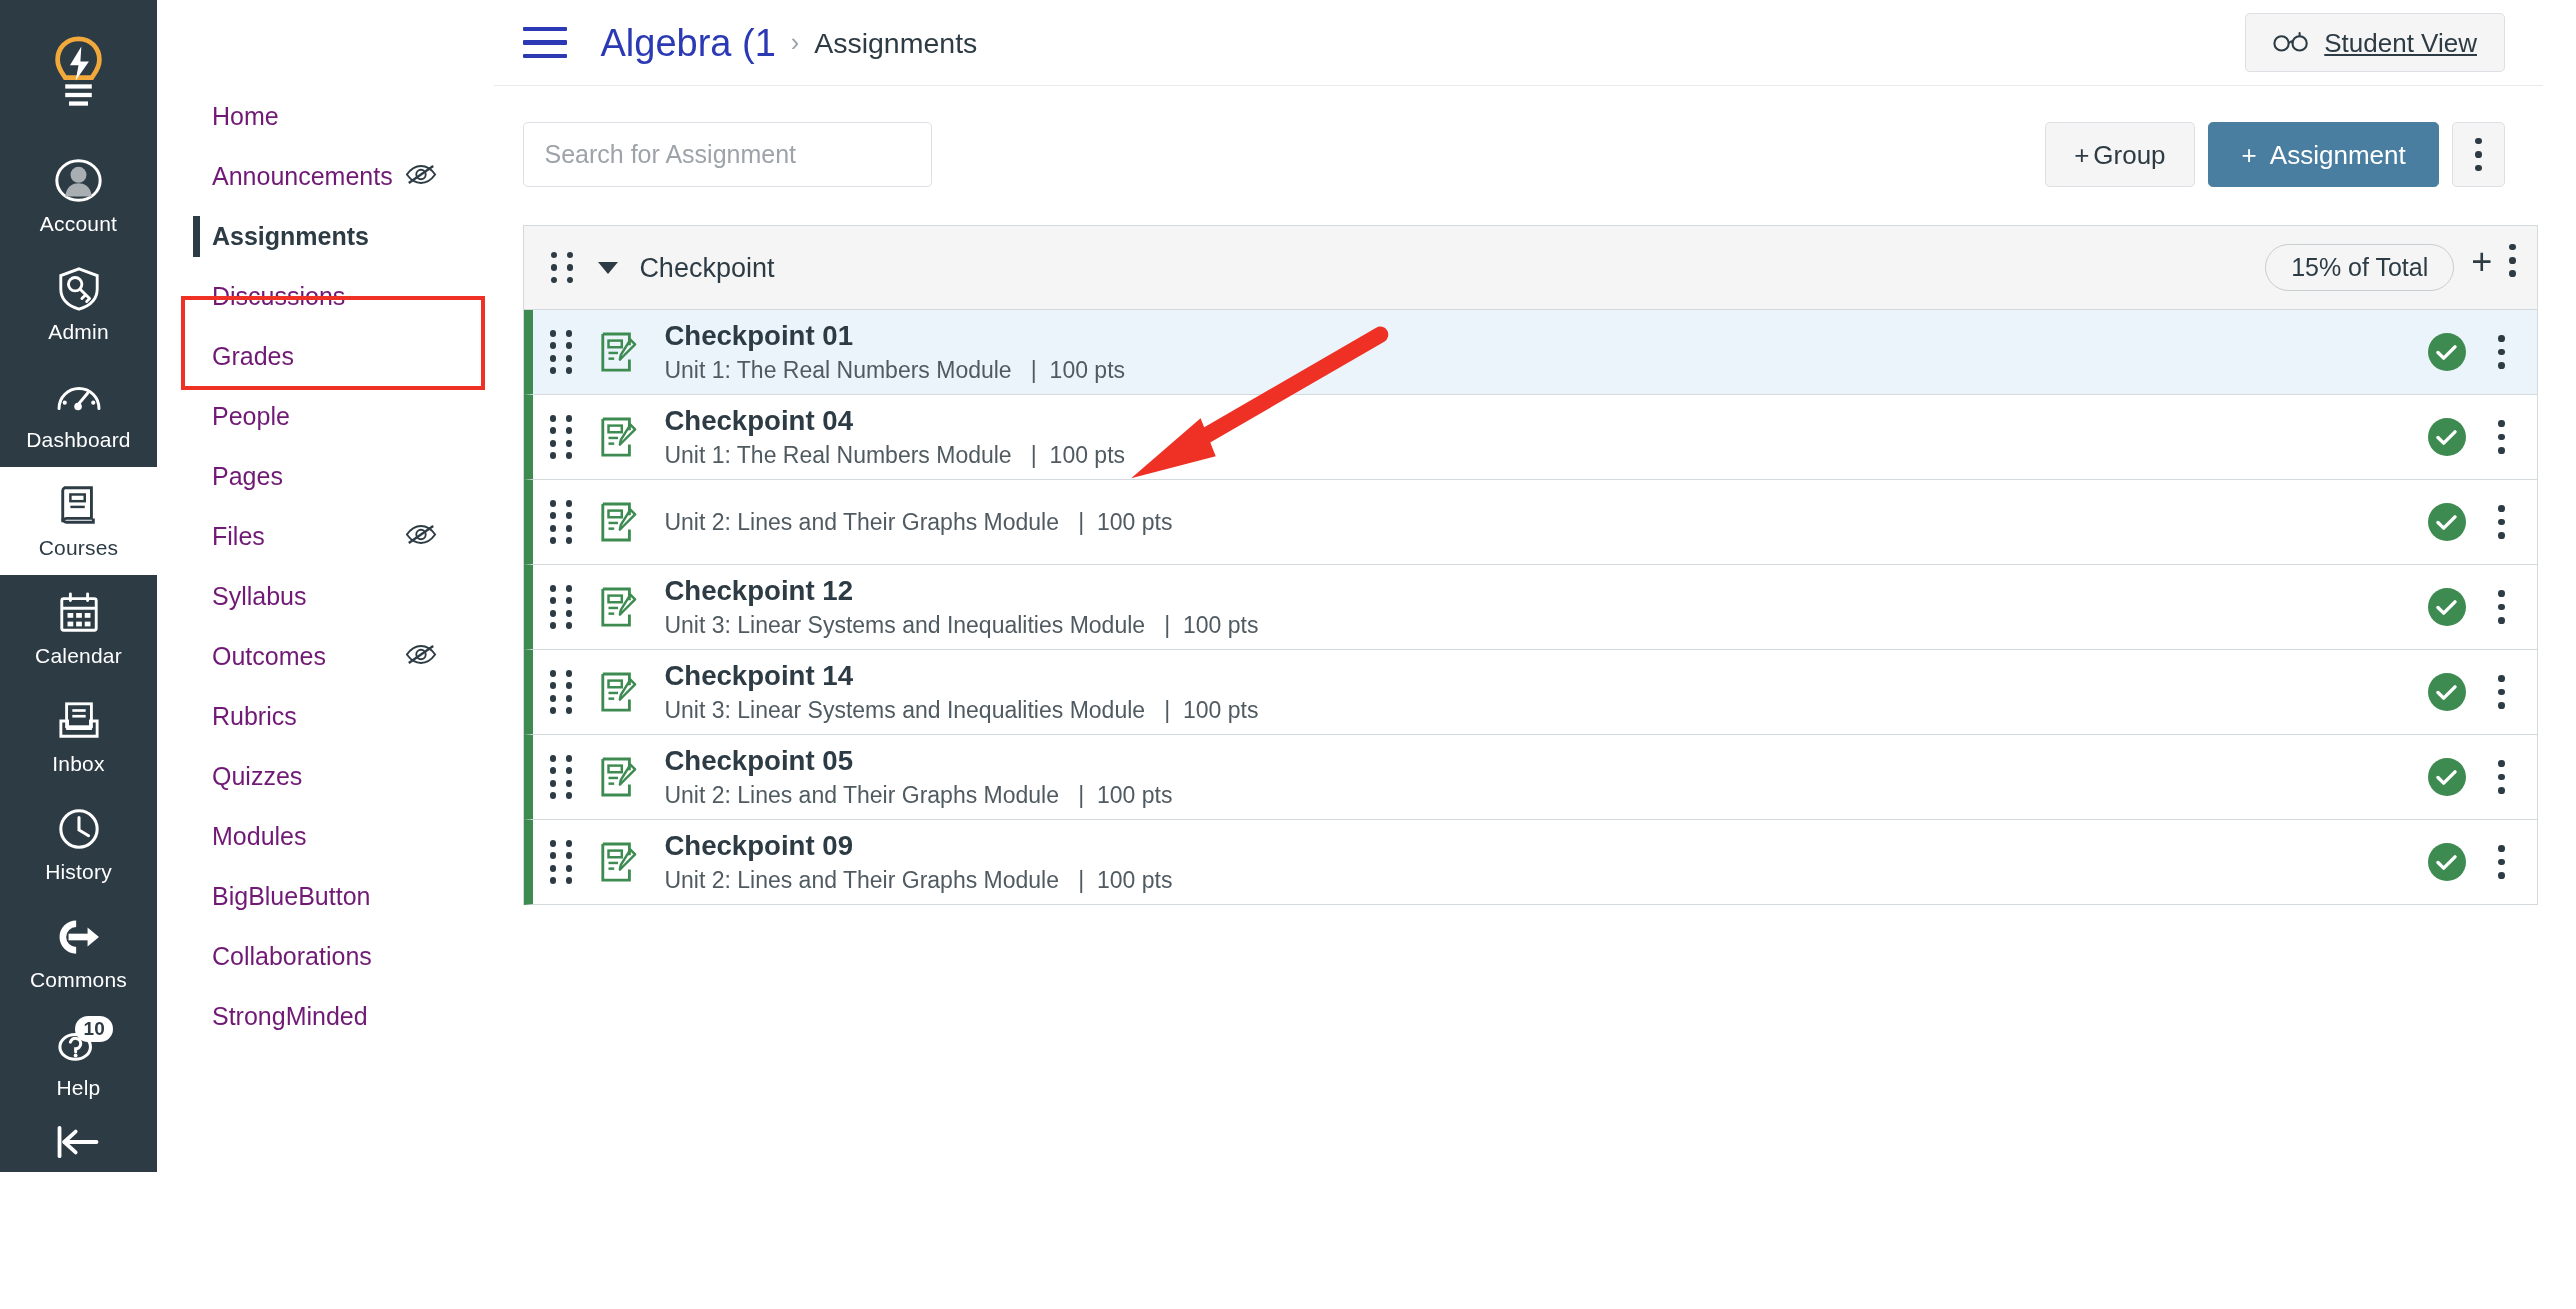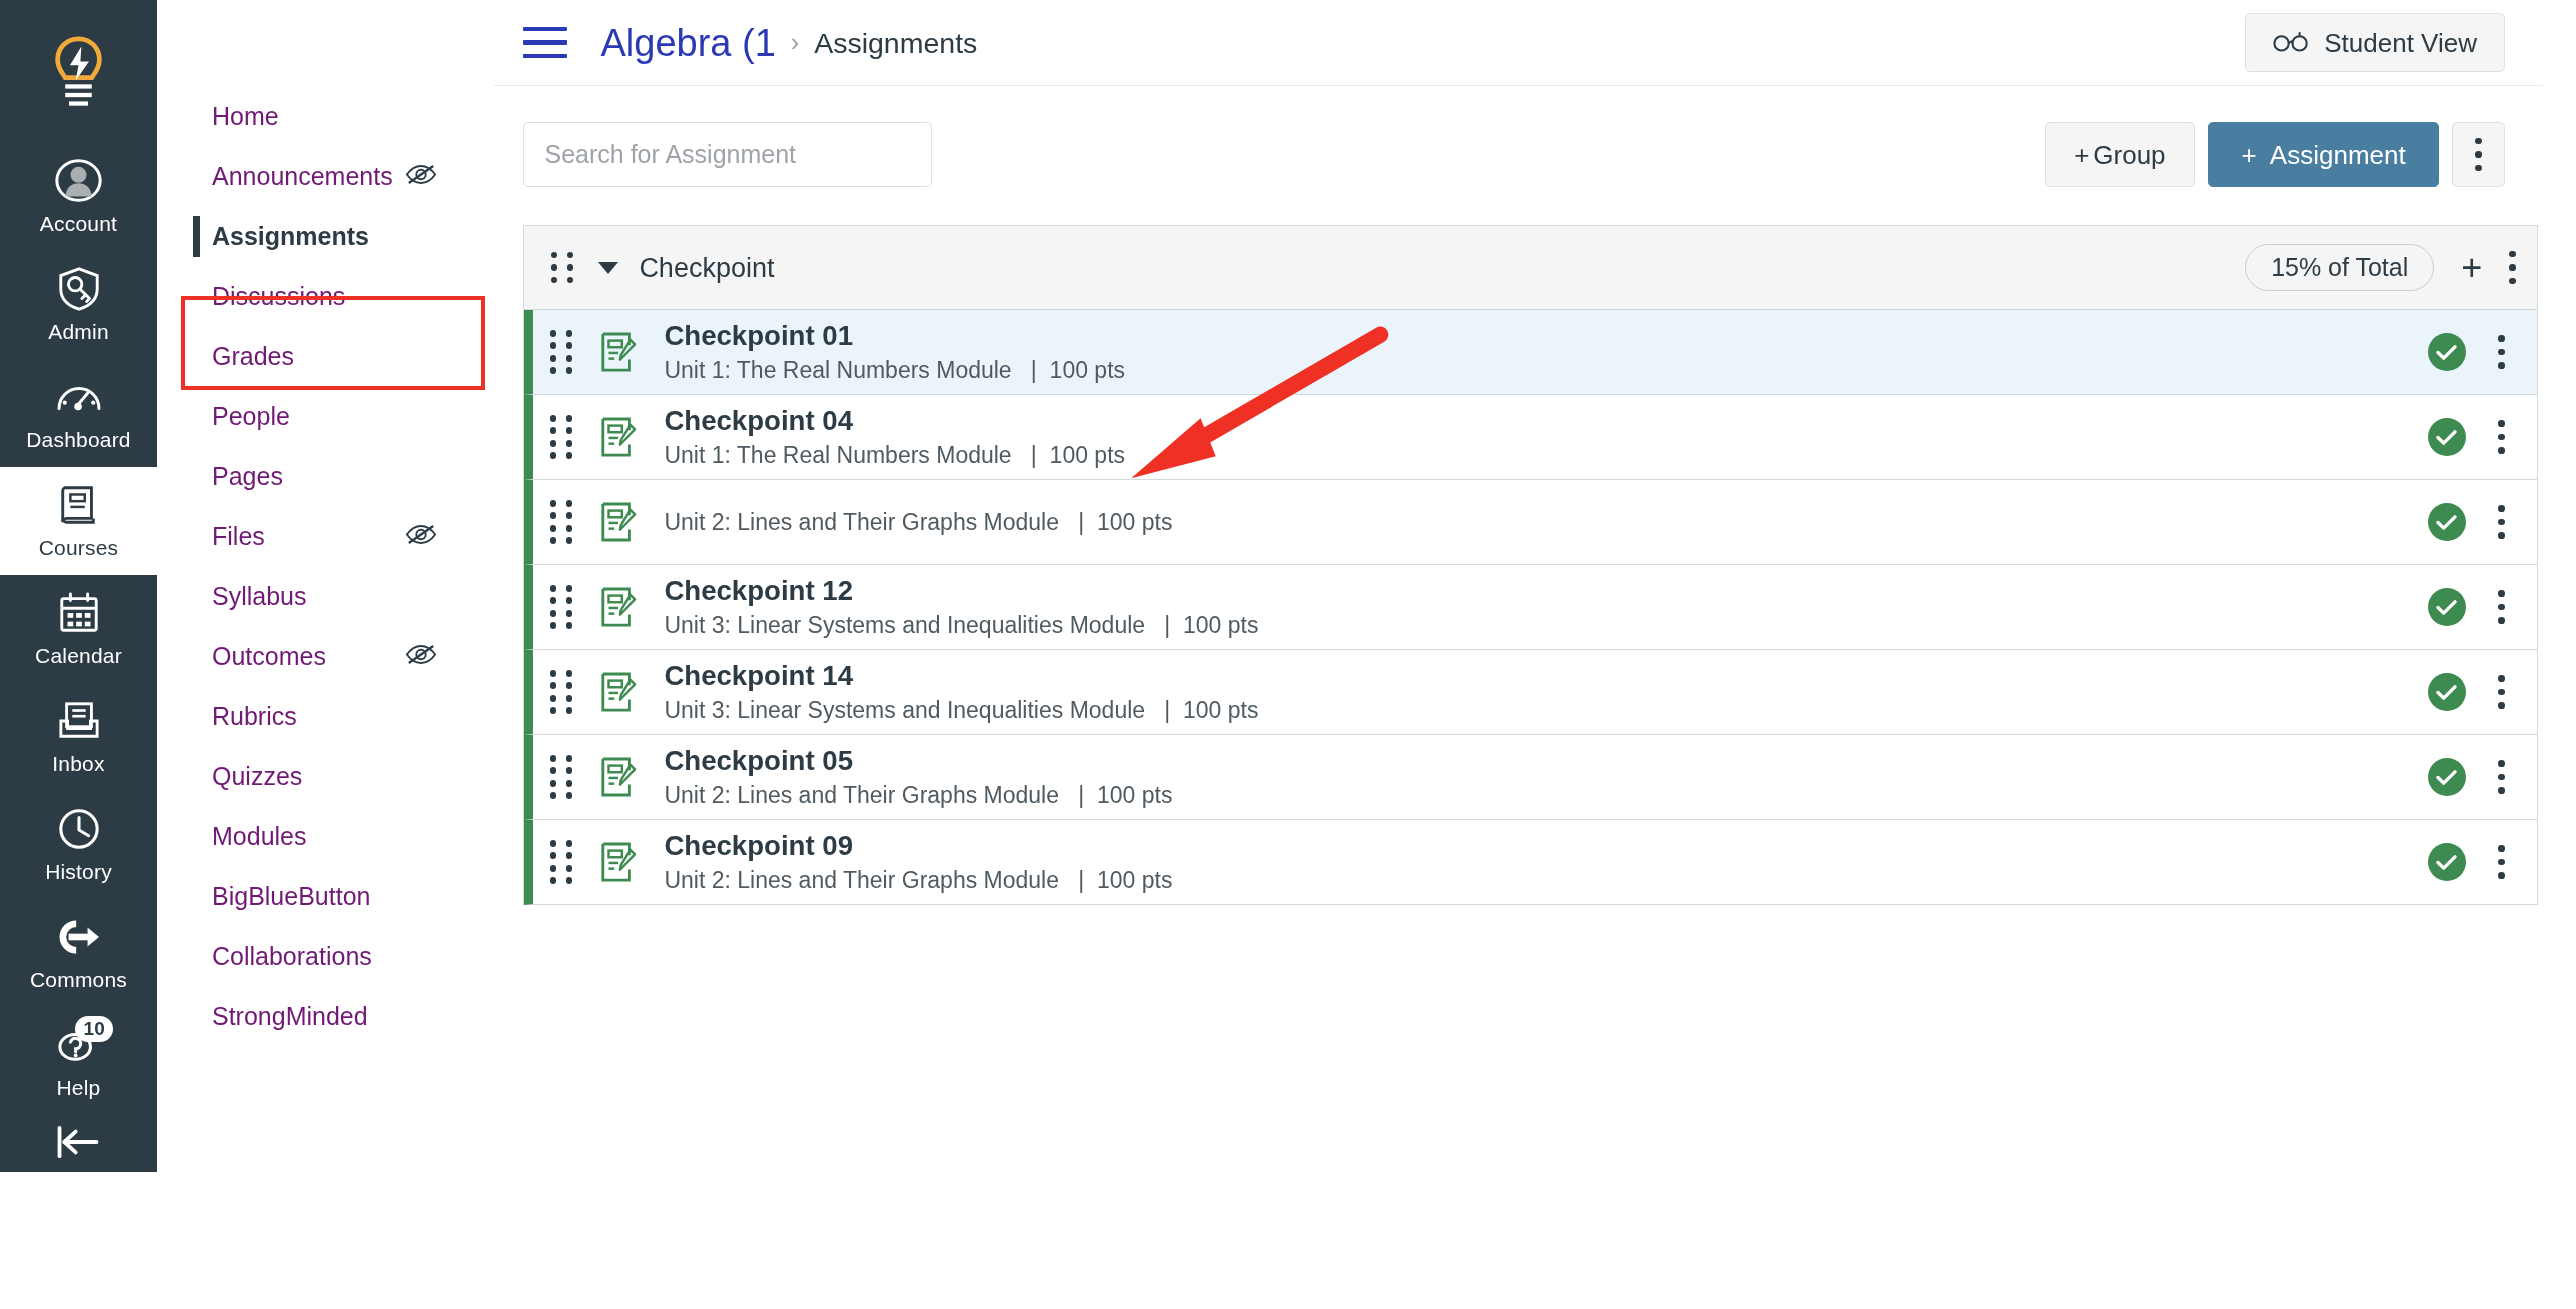--- a/index.html
+++ b/index.html
@@ -128,20 +128,21 @@
     margin-left: auto;
     display: flex; align-items: center; gap: 13.3px;
     background: #F5F5F5;
     border: 1.9px solid #DCDFE3;
     border-radius: 4.8px;
     padding: 13.3px 27px;
     font-size: 26px; color: #2D3B45;
     cursor: pointer;
     line-height: 30px;
     font-family: "Liberation Sans", sans-serif;
+    text-decoration: underline;
   }
 
   
   .toolbar {
     display: flex; align-items: flex-end;
     padding: 36px 38px 0 28.5px;
     margin-right: 33px;
   }
   .search-input {
     width: 409px; height: 65px;
@@ -199,21 +200,21 @@
   .drag-dots i { display: block; width: 6.7px; height: 6.7px; border-radius: 50%; background: #2D3B45; }
   .caret {
     width: 0; height: 0;
     border-left: 10.5px solid transparent;
     border-right: 10.5px solid transparent;
     border-top: 12.4px solid #2D3B45;
     margin: 0 21px 0 25px;
     cursor: pointer;
   }
   .group-title { font-size: 27px; color: #2D3B45; line-height: 34px; }
-  .group-right { margin-left: auto; display: flex; align-items: center; gap: 27px; }
+  .group-right { margin-left: auto; display: flex; align-items: flex-start; gap: 17px; }
   .pill {
     border: 1.9px solid #C7CDD1; border-radius: 950px;
     padding: 8.6px 25px; font-size: 25px; color: #2D3B45;
     background: #F5F5F5; line-height: 28.5px;
   }
   .plus-icon { font-size: 36px; color: #2D3B45; cursor: pointer; line-height: 36px; }
 
   
   .row {
     display: flex; align-items: center;

